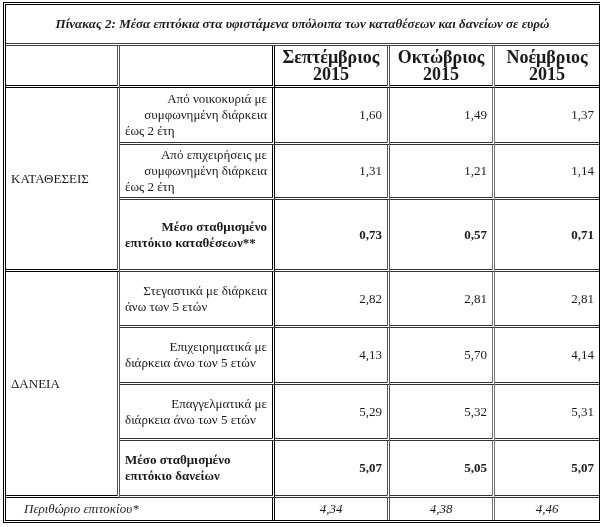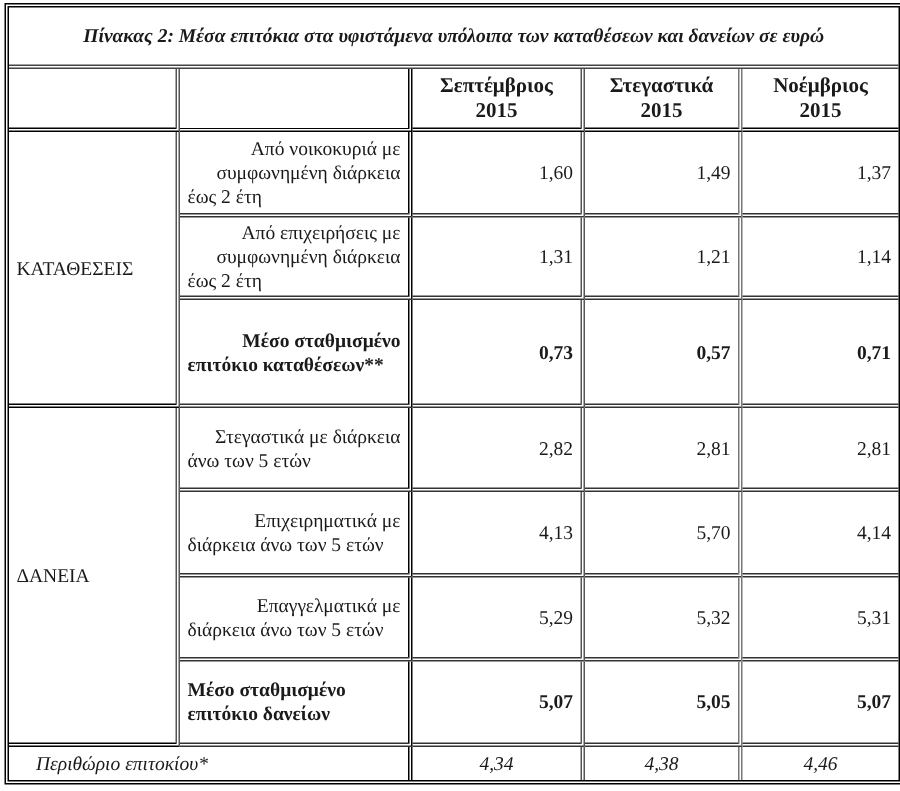--- a/index.html
+++ b/index.html
@@ -6,21 +6,21 @@
   body { width:600px; height:527px; position:relative; font-family:"DejaVu Sans", "Liberation Sans", sans-serif; color:#1a1a1a; }
   .tbl {
     position:absolute; left:3px; top:2px; width:593px;
     border-collapse:separate; border-spacing:0;
     border:3px double #000;
     table-layout:fixed;
   }
   .tbl td { padding:0 5px; font-size:13px; line-height:16px; vertical-align:middle;font-family:Liberation Serif, serif; }
   .title-cell { text-align:center; font-weight:bold; font-style:italic; font-size:14px; line-height:17px; height:38px; border-bottom:3px double #444; padding:2px 4px; }
   .hdr td { height:39px; border-bottom:3px double #000; }
-  .hdr .month { text-align:center; font-weight:bold; font-size:14px; line-height:17px; }
+  .hdr .month { text-align:center; font-weight:bold; font-size:18px; line-height:17px; }
   .vline-thick { border-right:3px double #555; }
   .vline { border-right:3px double #000; }
   .vline-grey { border-right:3px double #777; }
   .rowsep td.data, .rowsep td.label { border-bottom:3px double #333;text-align:right; }
   .group-cell { font-size:13px; border-bottom:3px double #000; }
   .label { text-align:justify; text-align-last:left; }
   .num { text-align:center; }
   .bold { font-weight:bold; }
   .lastrow td { height:22px; font-style:italic; }
   .lastrow .num { font-style:italic; }
@@ -41,21 +41,21 @@
     <td colspan="5" class="title-cell">Πίνακας 2: Μέσα επιτόκια στα υφιστάμενα υπόλοιπα των καταθέσεων και δανείων σε ευρώ</td>
   </tr>
   <tr class="hdr">
     <td class="vline-thick"></td>
     <td class="vline"></td>
     <td class="month vline-thick">
       <div>Σεπτέμβριος</div>
       <div>2015</div>
     </td>
     <td class="month vline-grey">
-      <div>Στεγαστικά</div>
+      <div>Οκτώβριος</div>
       <div>2015</div>
     </td>
     <td class="month">
       <div>Νοέμβριος</div>
       <div>2015</div>
     </td>
   </tr>
 
   <tr class="rowsep" style="height:57px">
     <td rowspan="3" class="group-cell vline-thick">ΚΑΤΑΘΕΣΕΙΣ</td>

